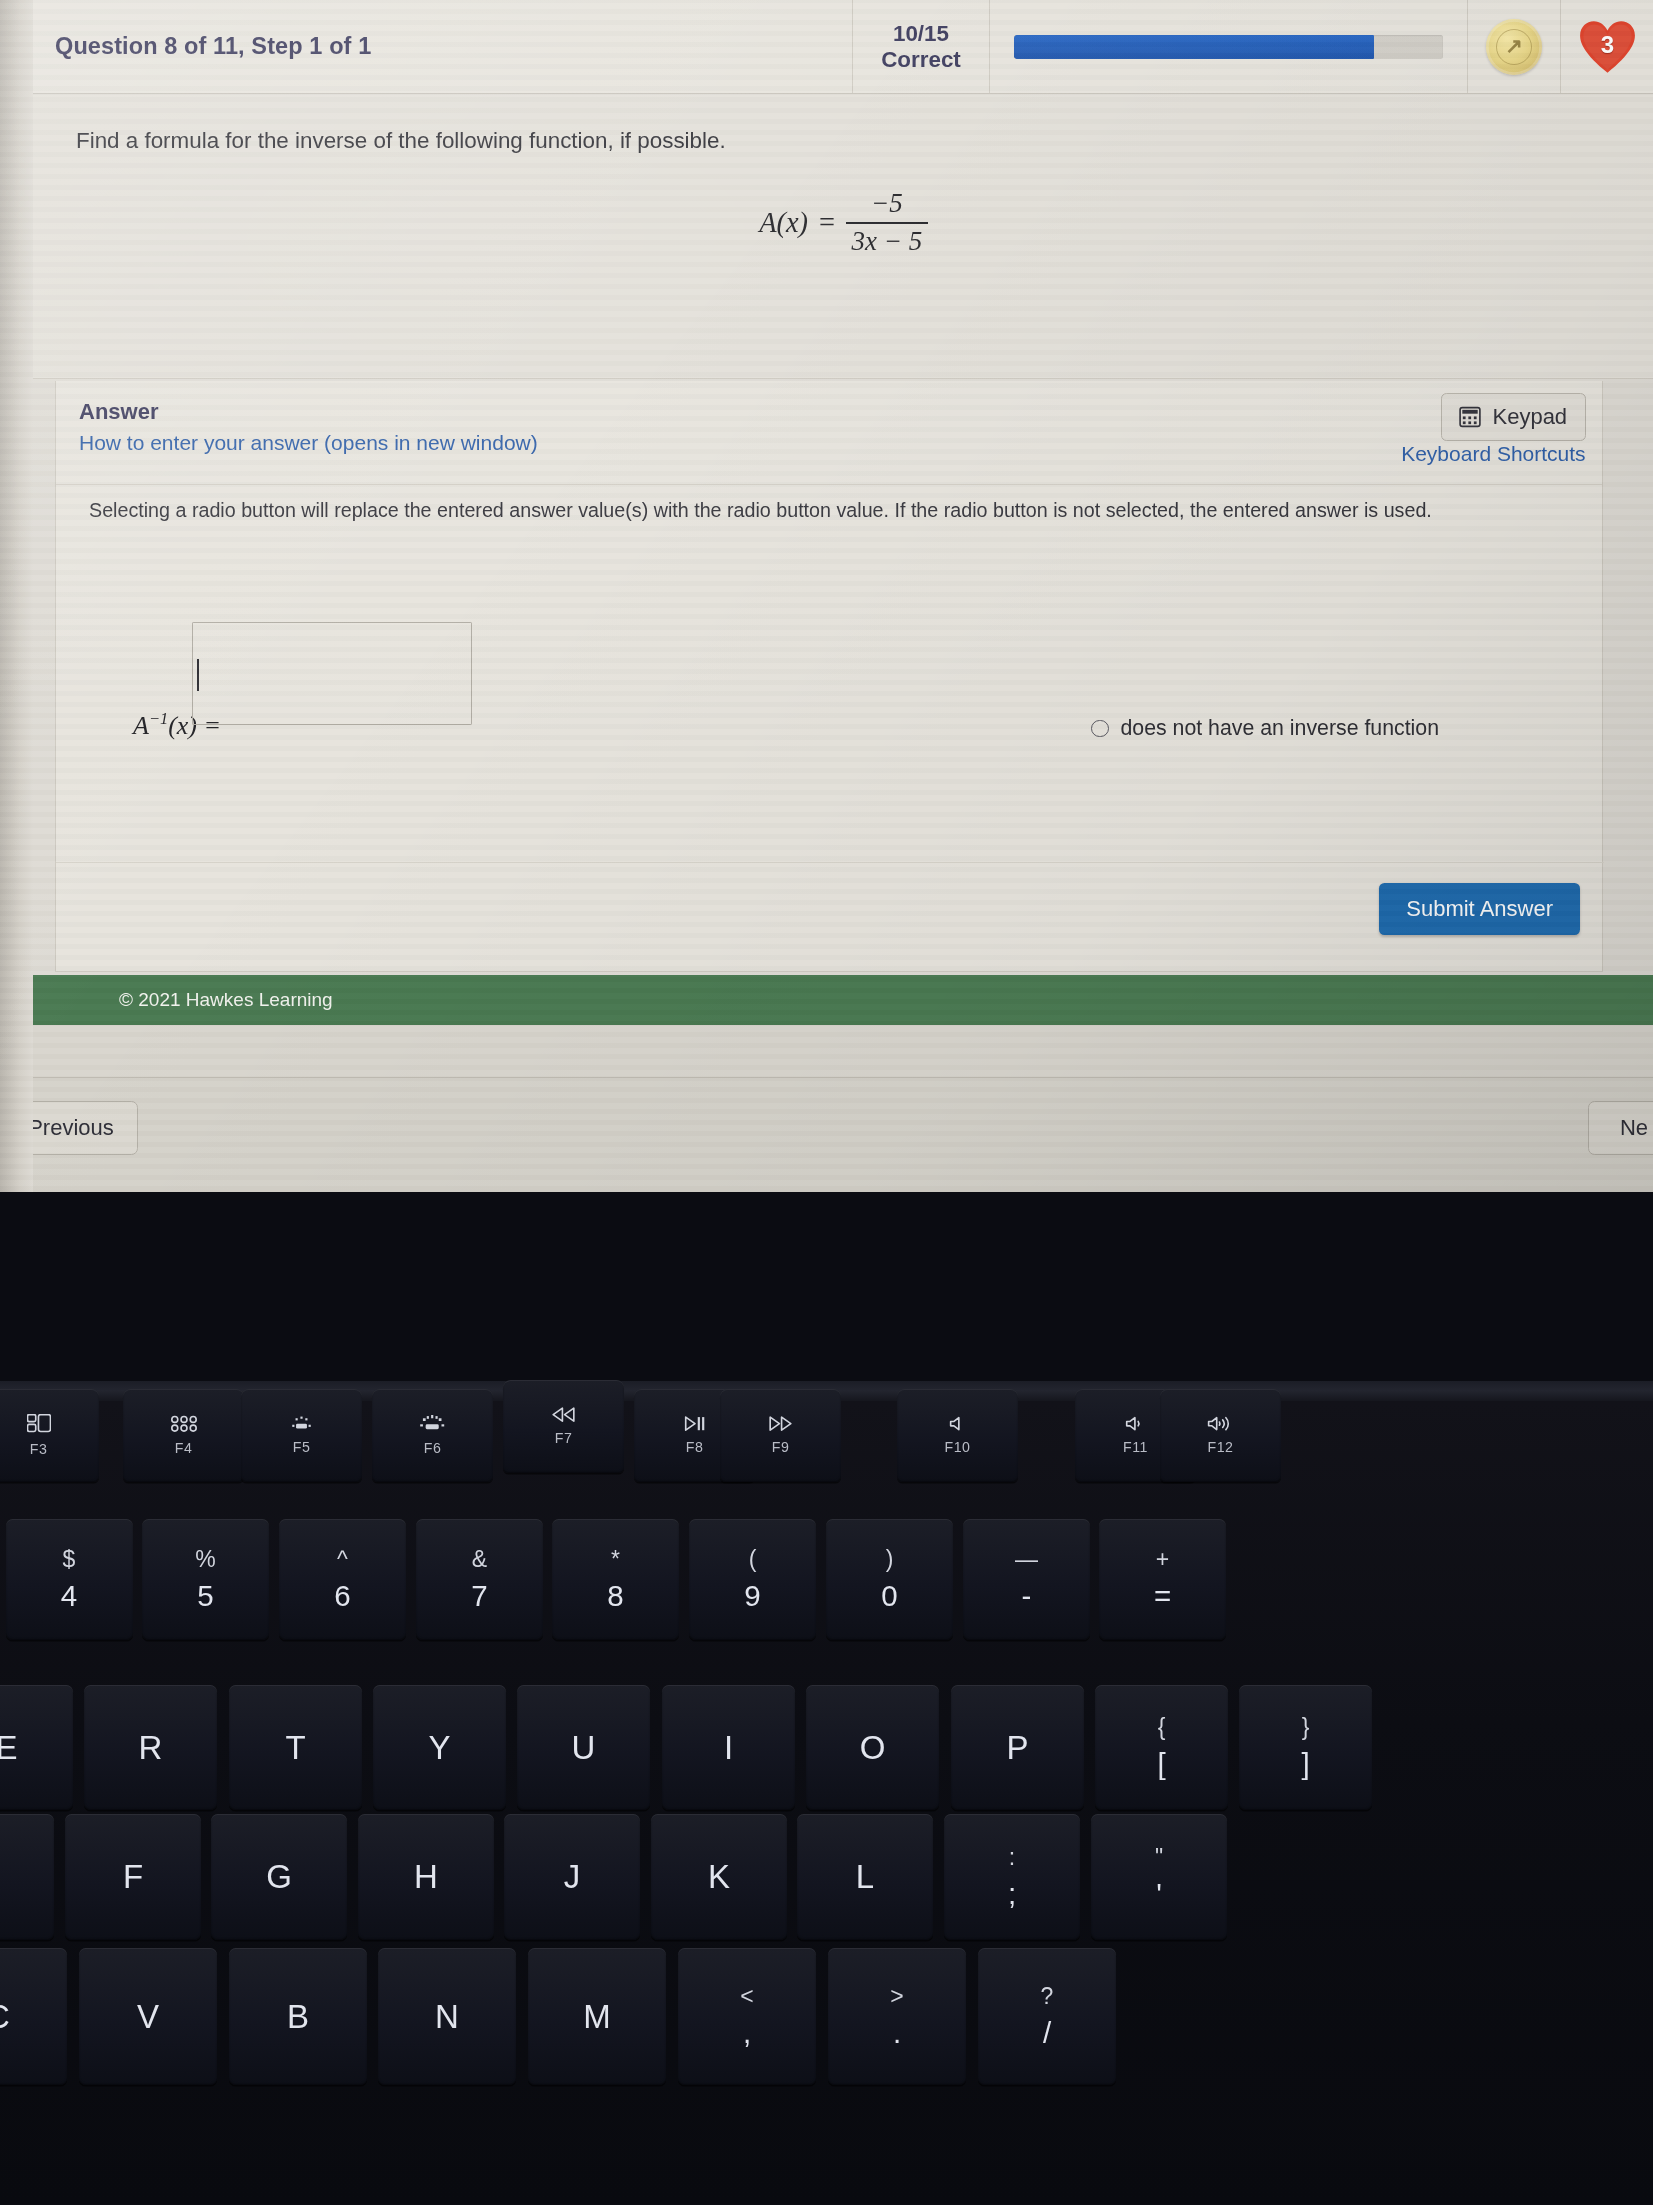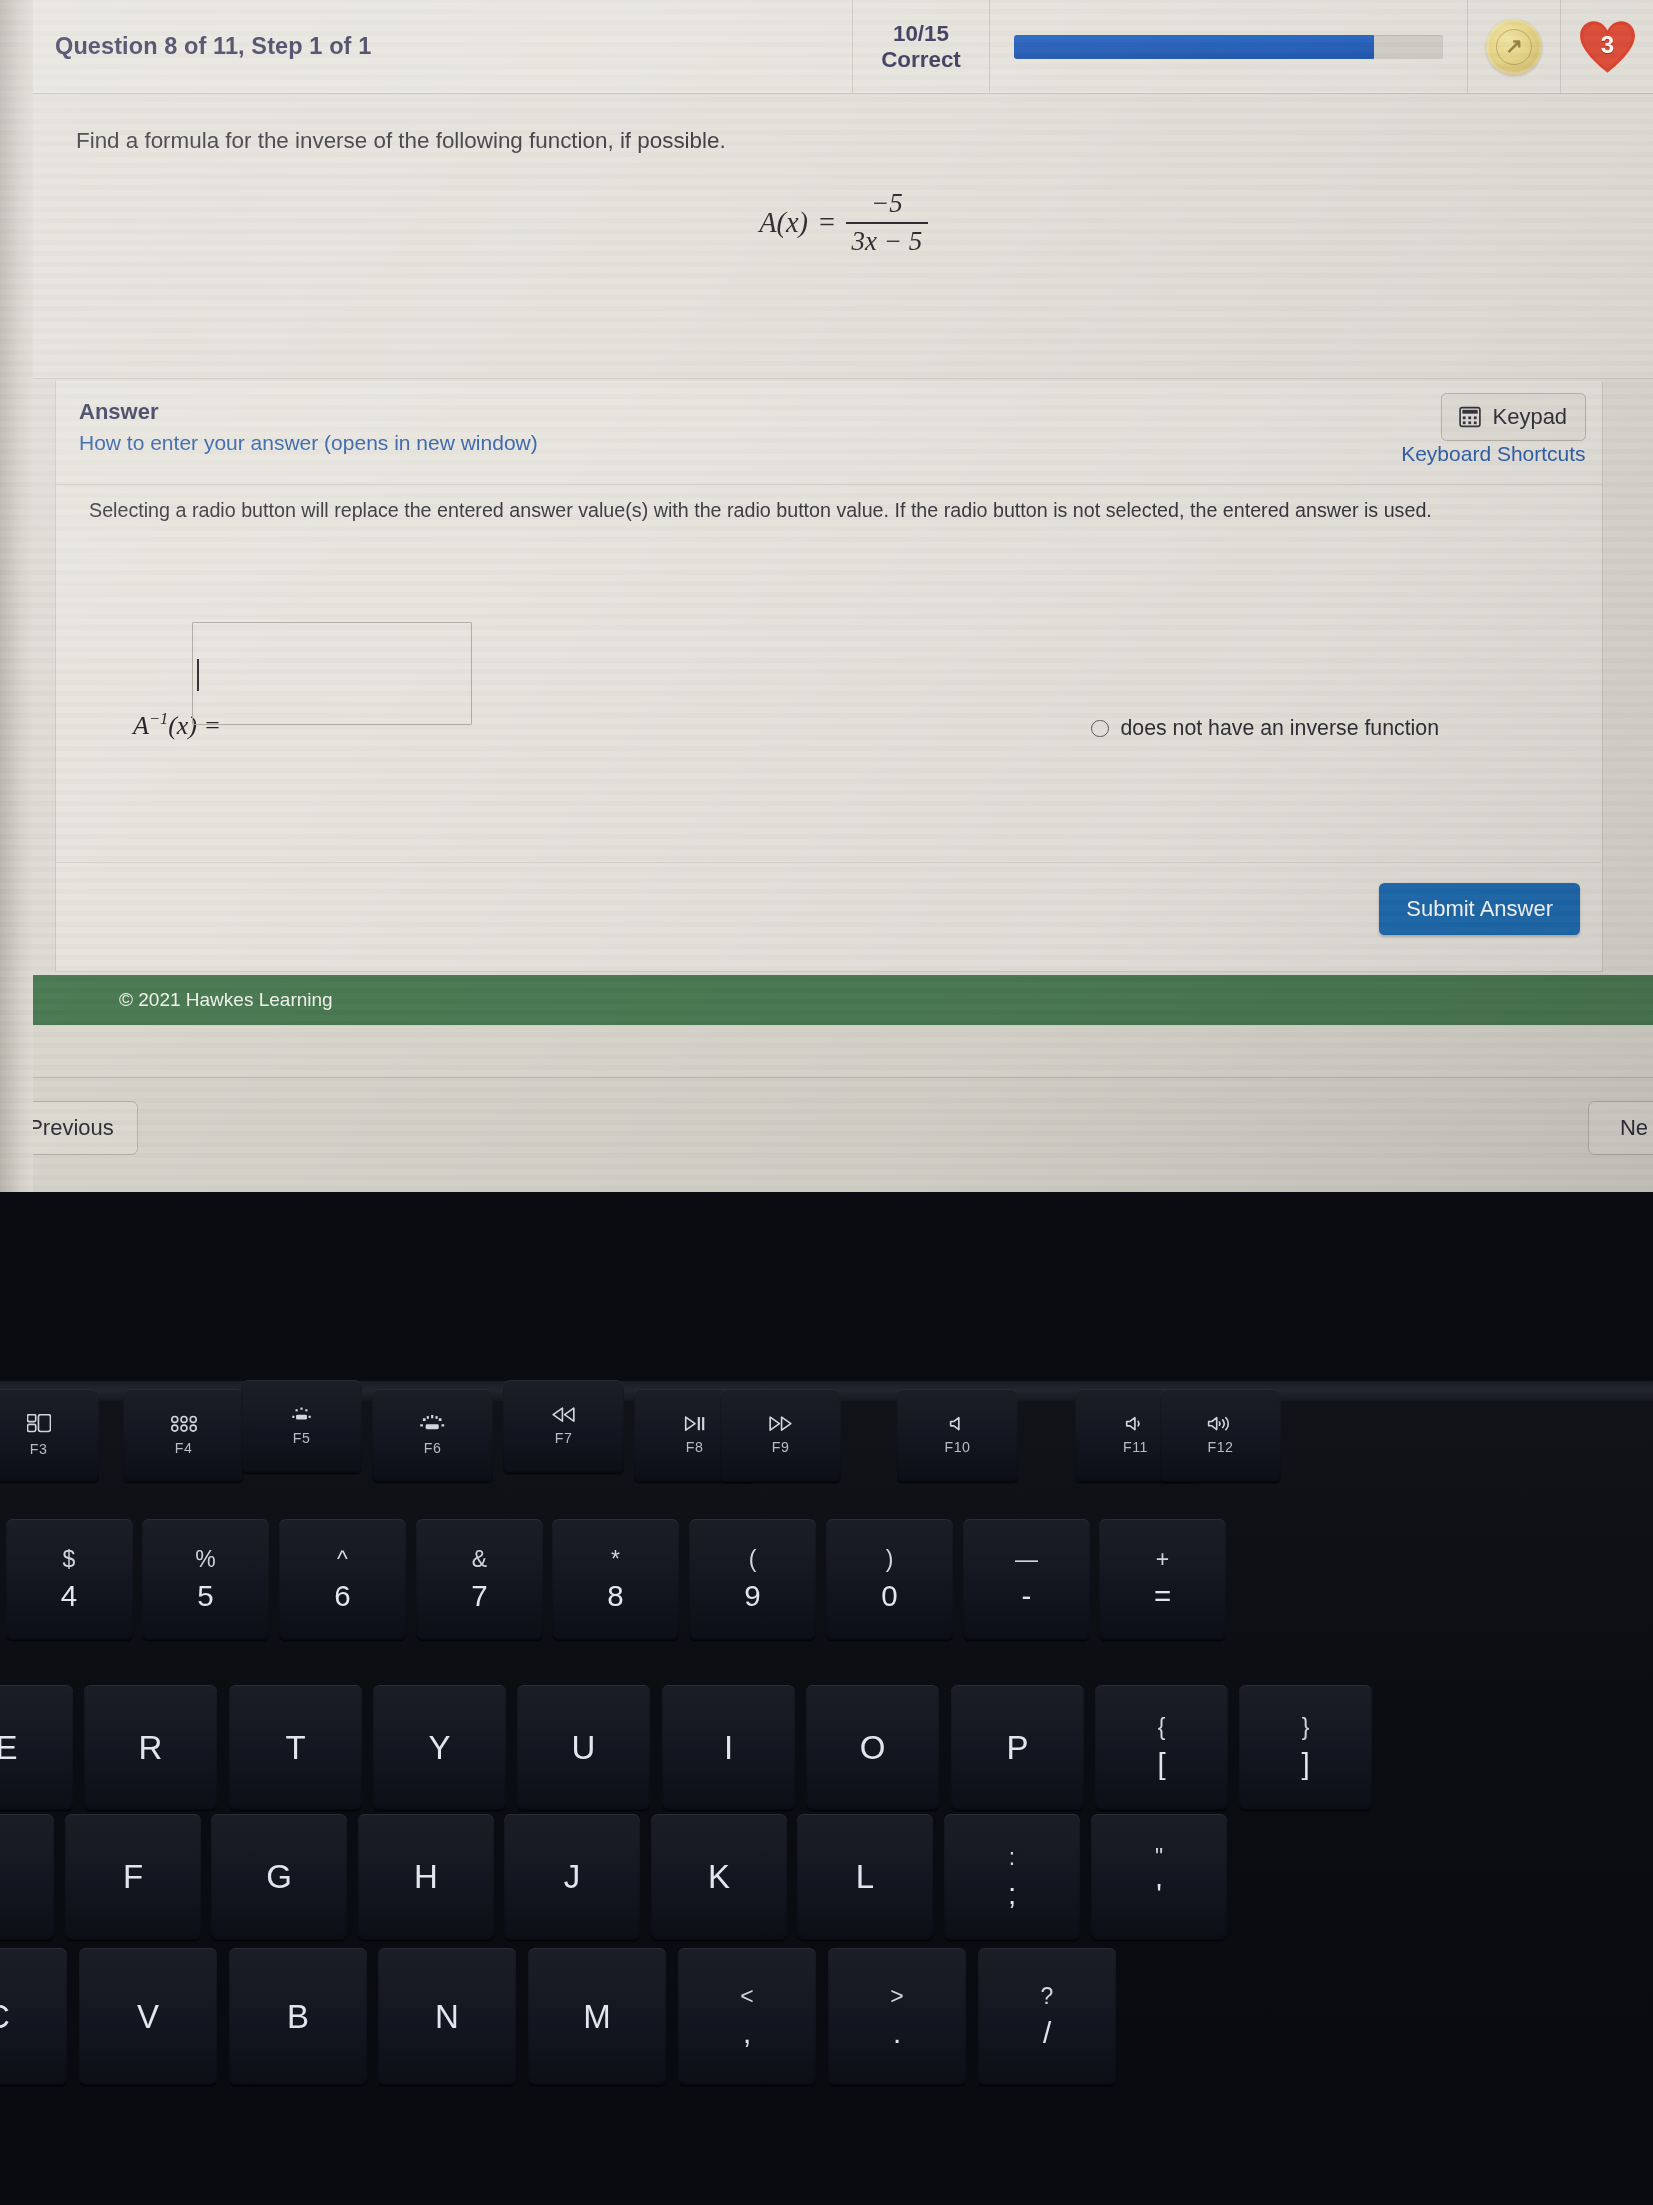--- a/index.html
+++ b/index.html
@@ -452,21 +452,21 @@
             <circle cx="7" cy="8" r="5.5" fill="none" stroke="#d2d5de" stroke-width="3"></circle>
             <circle cx="7" cy="24" r="5.5" fill="none" stroke="#d2d5de" stroke-width="3"></circle>
             <circle cx="24" cy="8" r="5.5" fill="none" stroke="#d2d5de" stroke-width="3"></circle>
             <circle cx="24" cy="24" r="5.5" fill="none" stroke="#d2d5de" stroke-width="3"></circle>
             <circle cx="41" cy="8" r="5.5" fill="none" stroke="#d2d5de" stroke-width="3"></circle>
             <circle cx="41" cy="24" r="5.5" fill="none" stroke="#d2d5de" stroke-width="3"></circle>
           </svg>
         </span>
         <span class="fnlabel">F4</span>
       </div>
-      <div class="key fn-key" style="left: 241px; top: 188px; width: 121px; height: 93px; align-items: center;">
+      <div class="key fn-key" style="left: 241px; top: 197px; width: 121px; height: 93px; align-items: center;">
         <span class="glyph">
           <svg viewBox="0 0 46 28" width="25" height="15.3">
             <rect x="13" y="14" width="20" height="9" rx="2.5" fill="#d2d5de"></rect>
             <rect x="6" y="16" width="4" height="4" fill="#d2d5de"></rect>
             <rect x="36" y="16" width="4" height="4" fill="#d2d5de"></rect>
             <rect x="12" y="4" width="4" height="4" fill="#d2d5de"></rect>
             <rect x="30" y="4" width="4" height="4" fill="#d2d5de"></rect>
             <rect x="21" y="1" width="4" height="4" fill="#d2d5de"></rect>
           </svg>
         </span>

